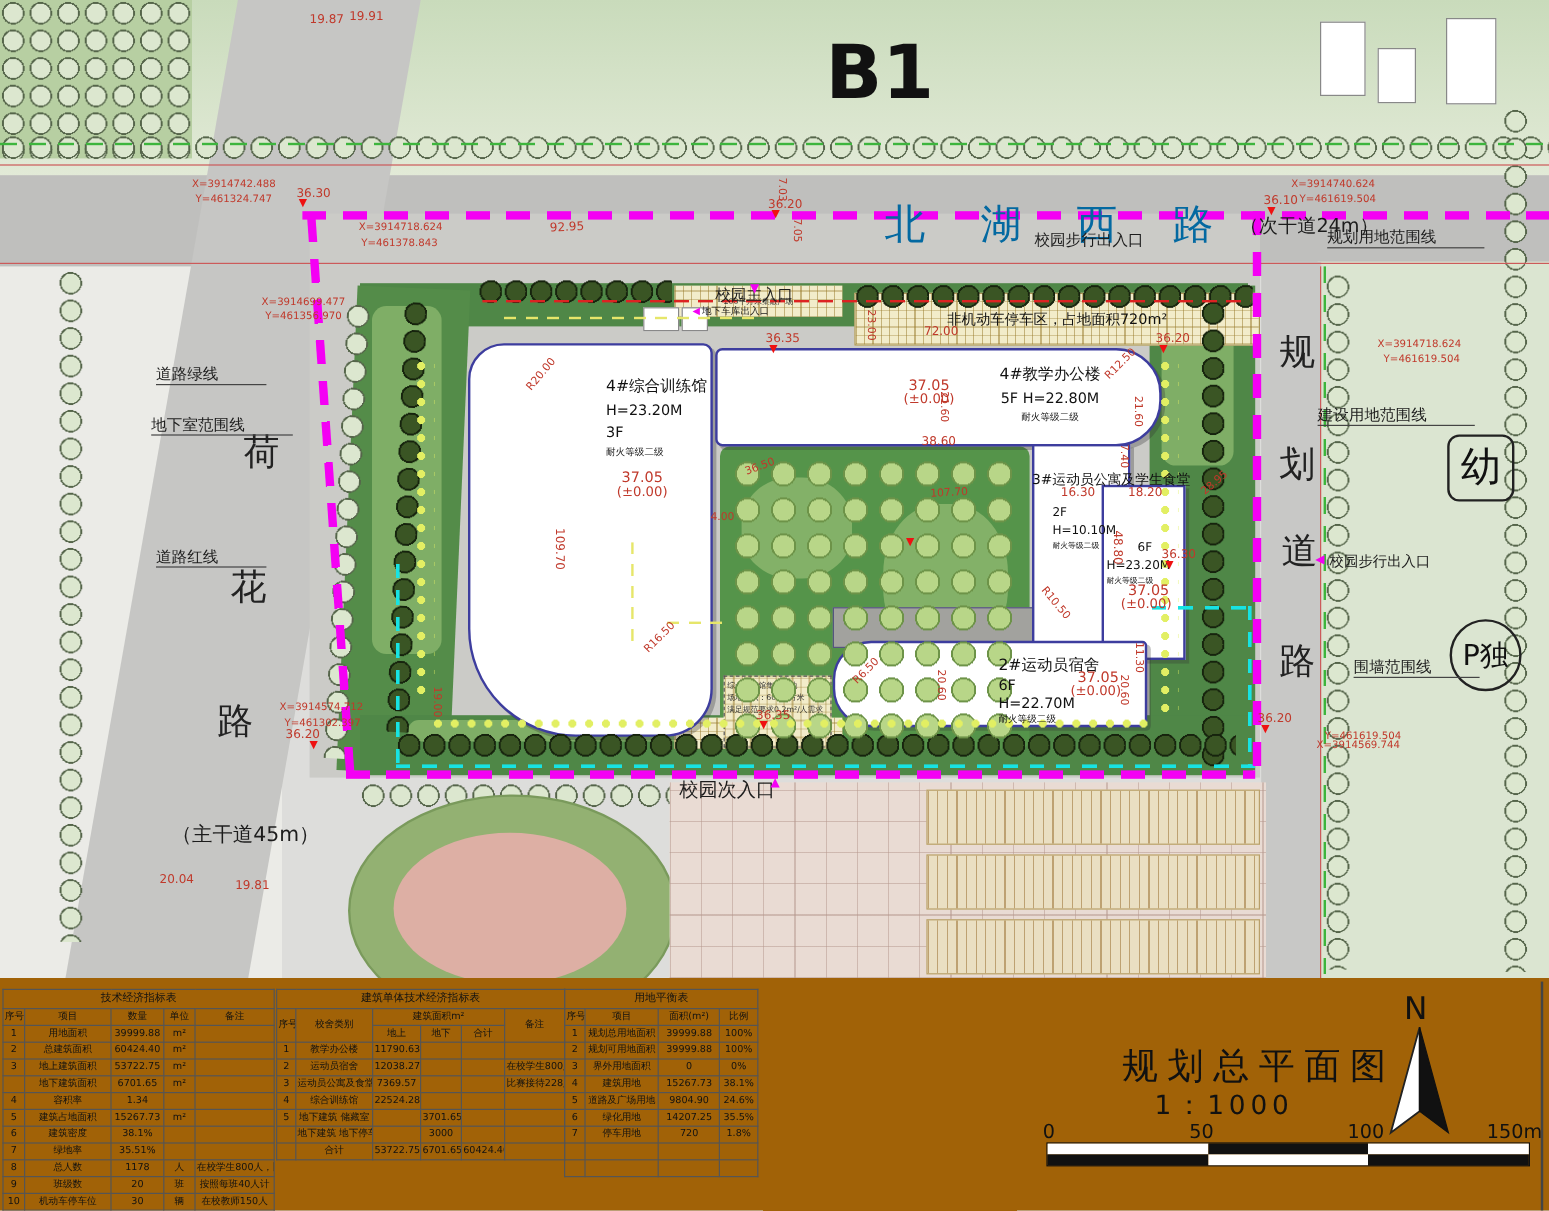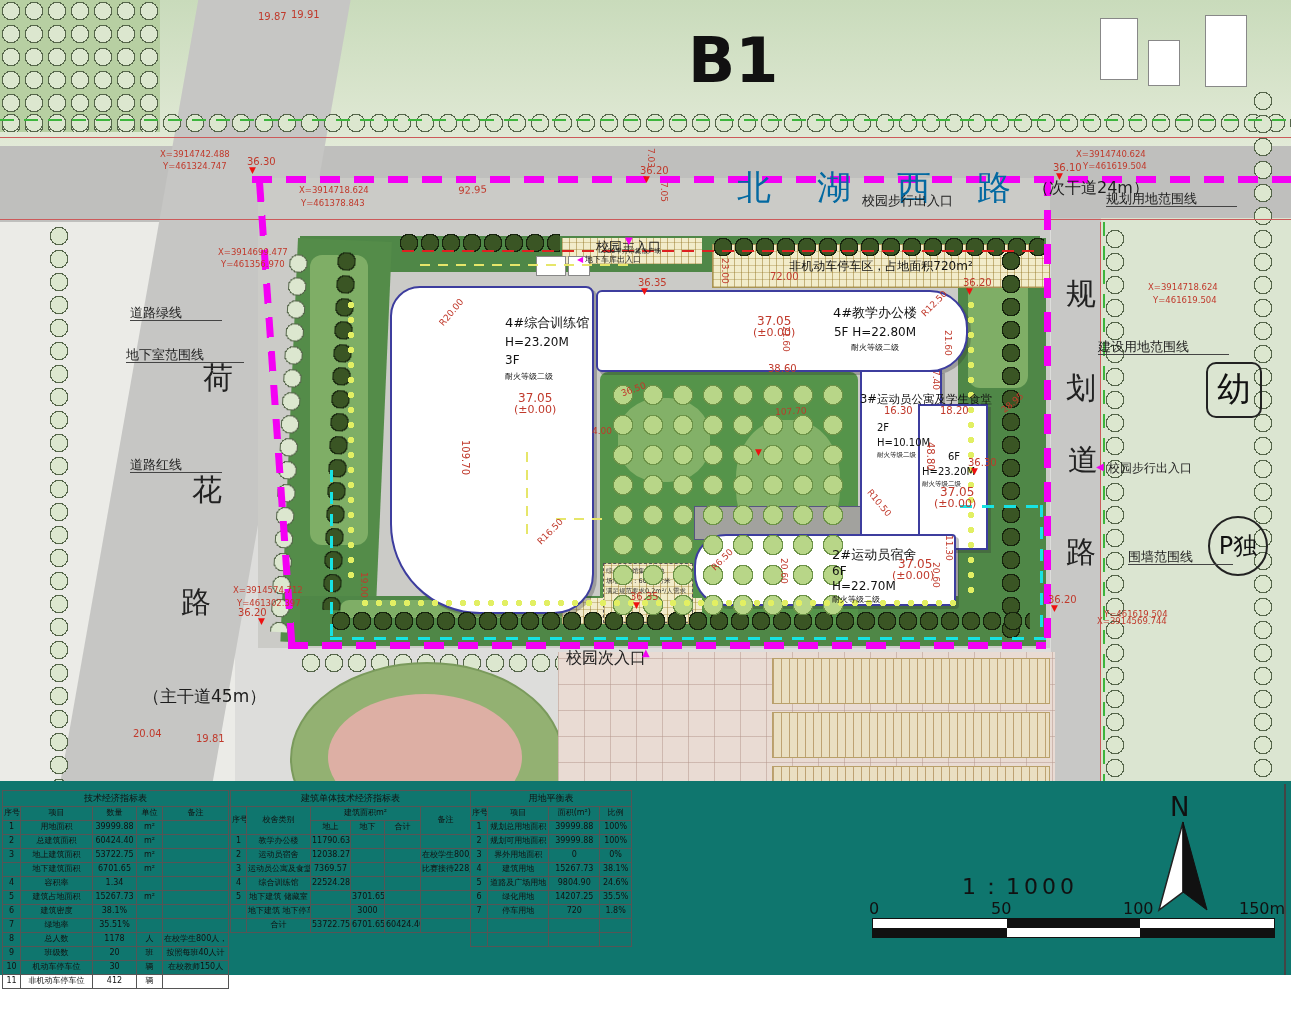--- a/index.html
+++ b/index.html
@@ -77,21 +77,21 @@
   .anno.red{color:#c0392b;}
   .anno.coord{color:#c0392b;font-size:8.5px;}
   .anno.lbl{color:#1c1c1c;font-size:13px;}
   .anno.u{border-bottom:1px solid #444;padding-right:40px;}
   .anno.roadchar{color:#222;font-size:30px;}
   .anno.roadname{color:#0369a1;font-size:34px;letter-spacing:46px;}
   .anno.huge{color:#111;font-size:62px;font-weight:700;text-align:center;}
   .anno.redtri{color:#e11;font-size:9px;}
   .anno.magtri{color:#f400f4;font-size:10px;}
   
-  #panel{position:absolute;left:0;top:781px;width:1291px;height:194px;background:#0f766e;text-decoration:underline;}
+  #panel{position:absolute;left:0;top:815px;width:1291px;height:194px;background:#a16207;text-decoration:underline;}
   table.dt{border-collapse:collapse;table-layout:fixed;position:absolute;}
   table.dt td{border:1px solid #555;font-size:8px;text-align:center;padding:0 1px;height:13px;line-height:1.1;overflow:hidden;white-space:nowrap;}
   table.dt tr.tt td{font-size:9px;height:15px;}
   
   #tb-title{position:absolute;left:935px;top:868px;font-size:30px;letter-spacing:8px;color:#111;}
   #tb-scale{position:absolute;left:962px;top:906px;font-size:22px;letter-spacing:4px;color:#111;}
   #north{position:absolute;left:1138px;top:826px;width:90px;height:120px;}
   #north .nl{position:absolute;left:32px;top:0;font-size:26px;}
   #scalebar{position:absolute;left:872px;top:952px;width:403px;height:20px;border:1px solid #111;box-sizing:border-box;}
   #scalebar .row{display:flex;height:9px;}
@@ -593,20 +593,21 @@
           </tr>
           <tr>
             <td></td>
             <td></td>
             <td></td>
             <td></td>
           </tr>
         </tbody>
     </table>
 
+    <div id="tb-title" style="top:53px;left:935px;">规划总平面图</div>
     <div id="tb-scale" style="top:91px;left:962px;">1：1000</div>
 
     <div id="north" style="top:11px;left:1138px;">
       <span class="nl">N</span>
       <svg width="90" height="120" viewBox="0 0 90 120">
         <polygon points="45,30 21,118 45,100" fill="#fff" stroke="#222" stroke-width="1.5"></polygon>
         <polygon points="45,30 69,118 45,100" fill="#111" stroke="#111" stroke-width="1"></polygon>
       </svg>
     </div>
 

